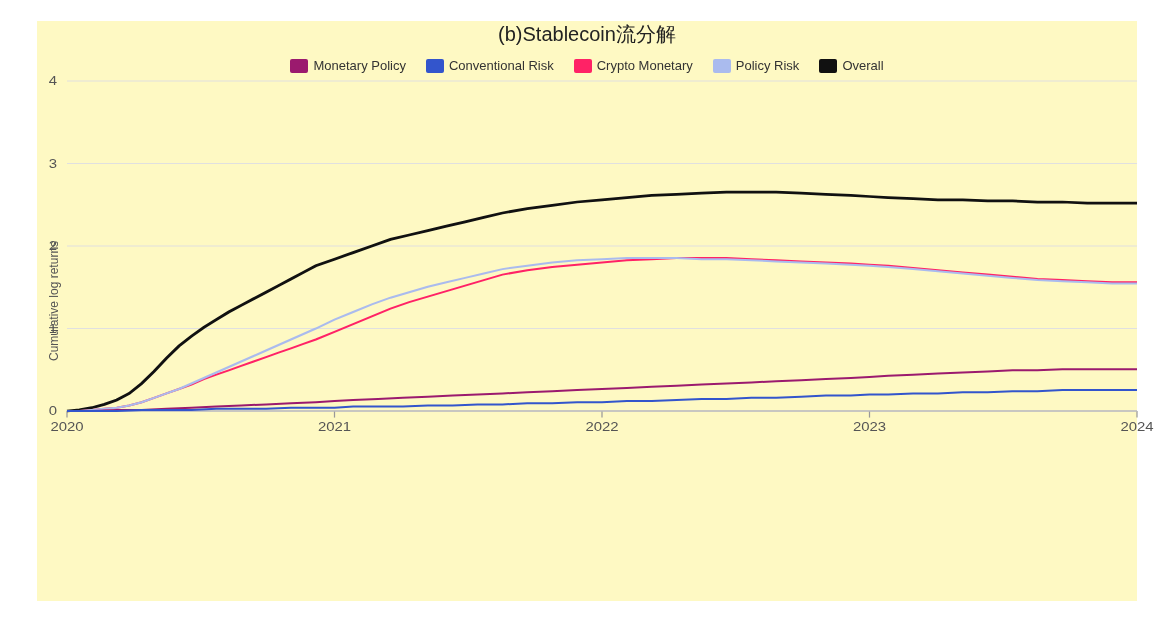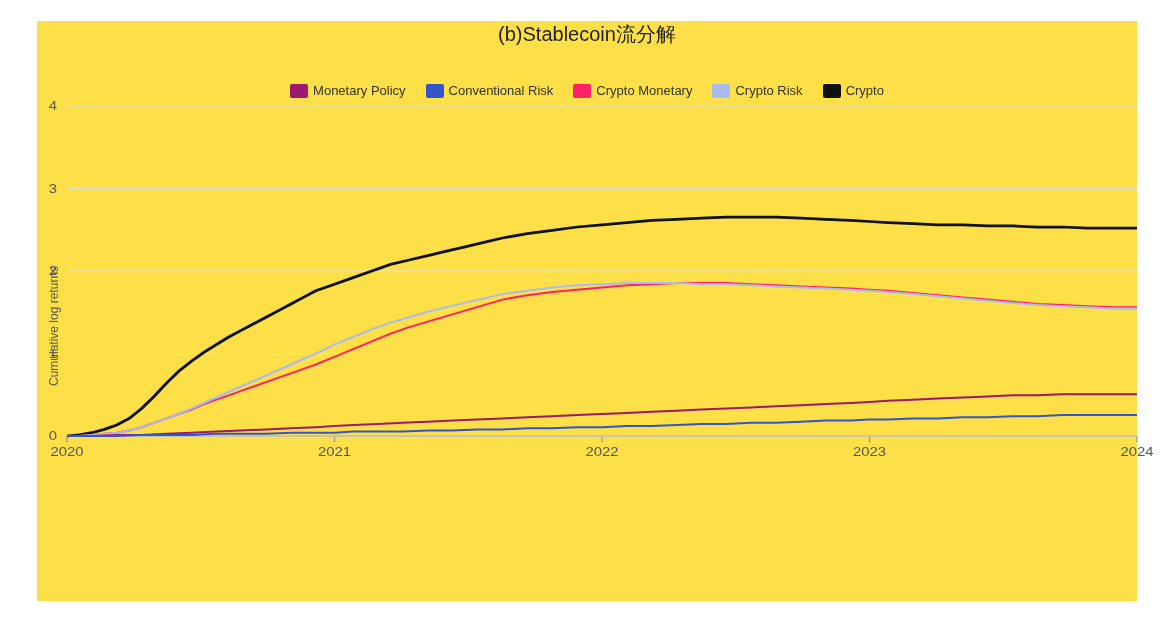--- a/index.html
+++ b/index.html
@@ -9,21 +9,21 @@
       width: 1174px;
       height: 622px;
       display: flex;
       align-items: center;
       justify-content: center;
     }
     .chart-container {
       width: 1100px;
       height: 580px;
       position: relative;
-      background: #fde047;
+      background: #fef9c3;
     }
     .chart-title {
       text-align: center;
       font-size: 20px;
       color: #222;
       margin-bottom: 10px;
       font-weight: normal;
     }
     .legend {
       display: flex;
@@ -31,21 +31,20 @@
       justify-content: center;
       gap: 20px;
       margin-bottom: 8px;
       font-size: 13px;
       color: #333;
     }
     .legend-item {
       display: flex;
       align-items: center;
       gap: 5px;
-      margin-top: 25px;
     }
     .legend-swatch {
       width: 18px;
       height: 14px;
       display: inline-block;
       border-radius: 2px;
     }
     .chart-area {
       position: relative;
       display: flex;
@@ -89,25 +88,25 @@
       <div class="legend-item">
         <span class="legend-swatch" style="background: rgb(51, 85, 204);"></span>
         <span>Conventional Risk</span>
       </div>
       <div class="legend-item">
         <span class="legend-swatch" style="background: rgb(255, 34, 102);"></span>
         <span>Crypto Monetary</span>
       </div>
       <div class="legend-item">
         <span class="legend-swatch" style="background: rgb(170, 187, 238);"></span>
-        <span>Crypto Risk</span>
+        <span>Policy Risk</span>
       </div>
       <div class="legend-item">
         <span class="legend-swatch" style="background: rgb(17, 17, 17);"></span>
-        <span>Crypto</span>
+        <span>Overall</span>
       </div>
     </div>
 
   <div class="chart-area">
     <div class="y-axis-label">Cumulative log returns</div>
     <div class="plot-area">
       <svg class="chart-svg" viewBox="0 0 860 400" preserveAspectRatio="none">
 
         <line x1="0" y1="300" x2="860" y2="300" stroke="#e0e0e0" stroke-width="1"></line>
         <line x1="0" y1="225" x2="860" y2="225" stroke="#e0e0e0" stroke-width="1"></line>

